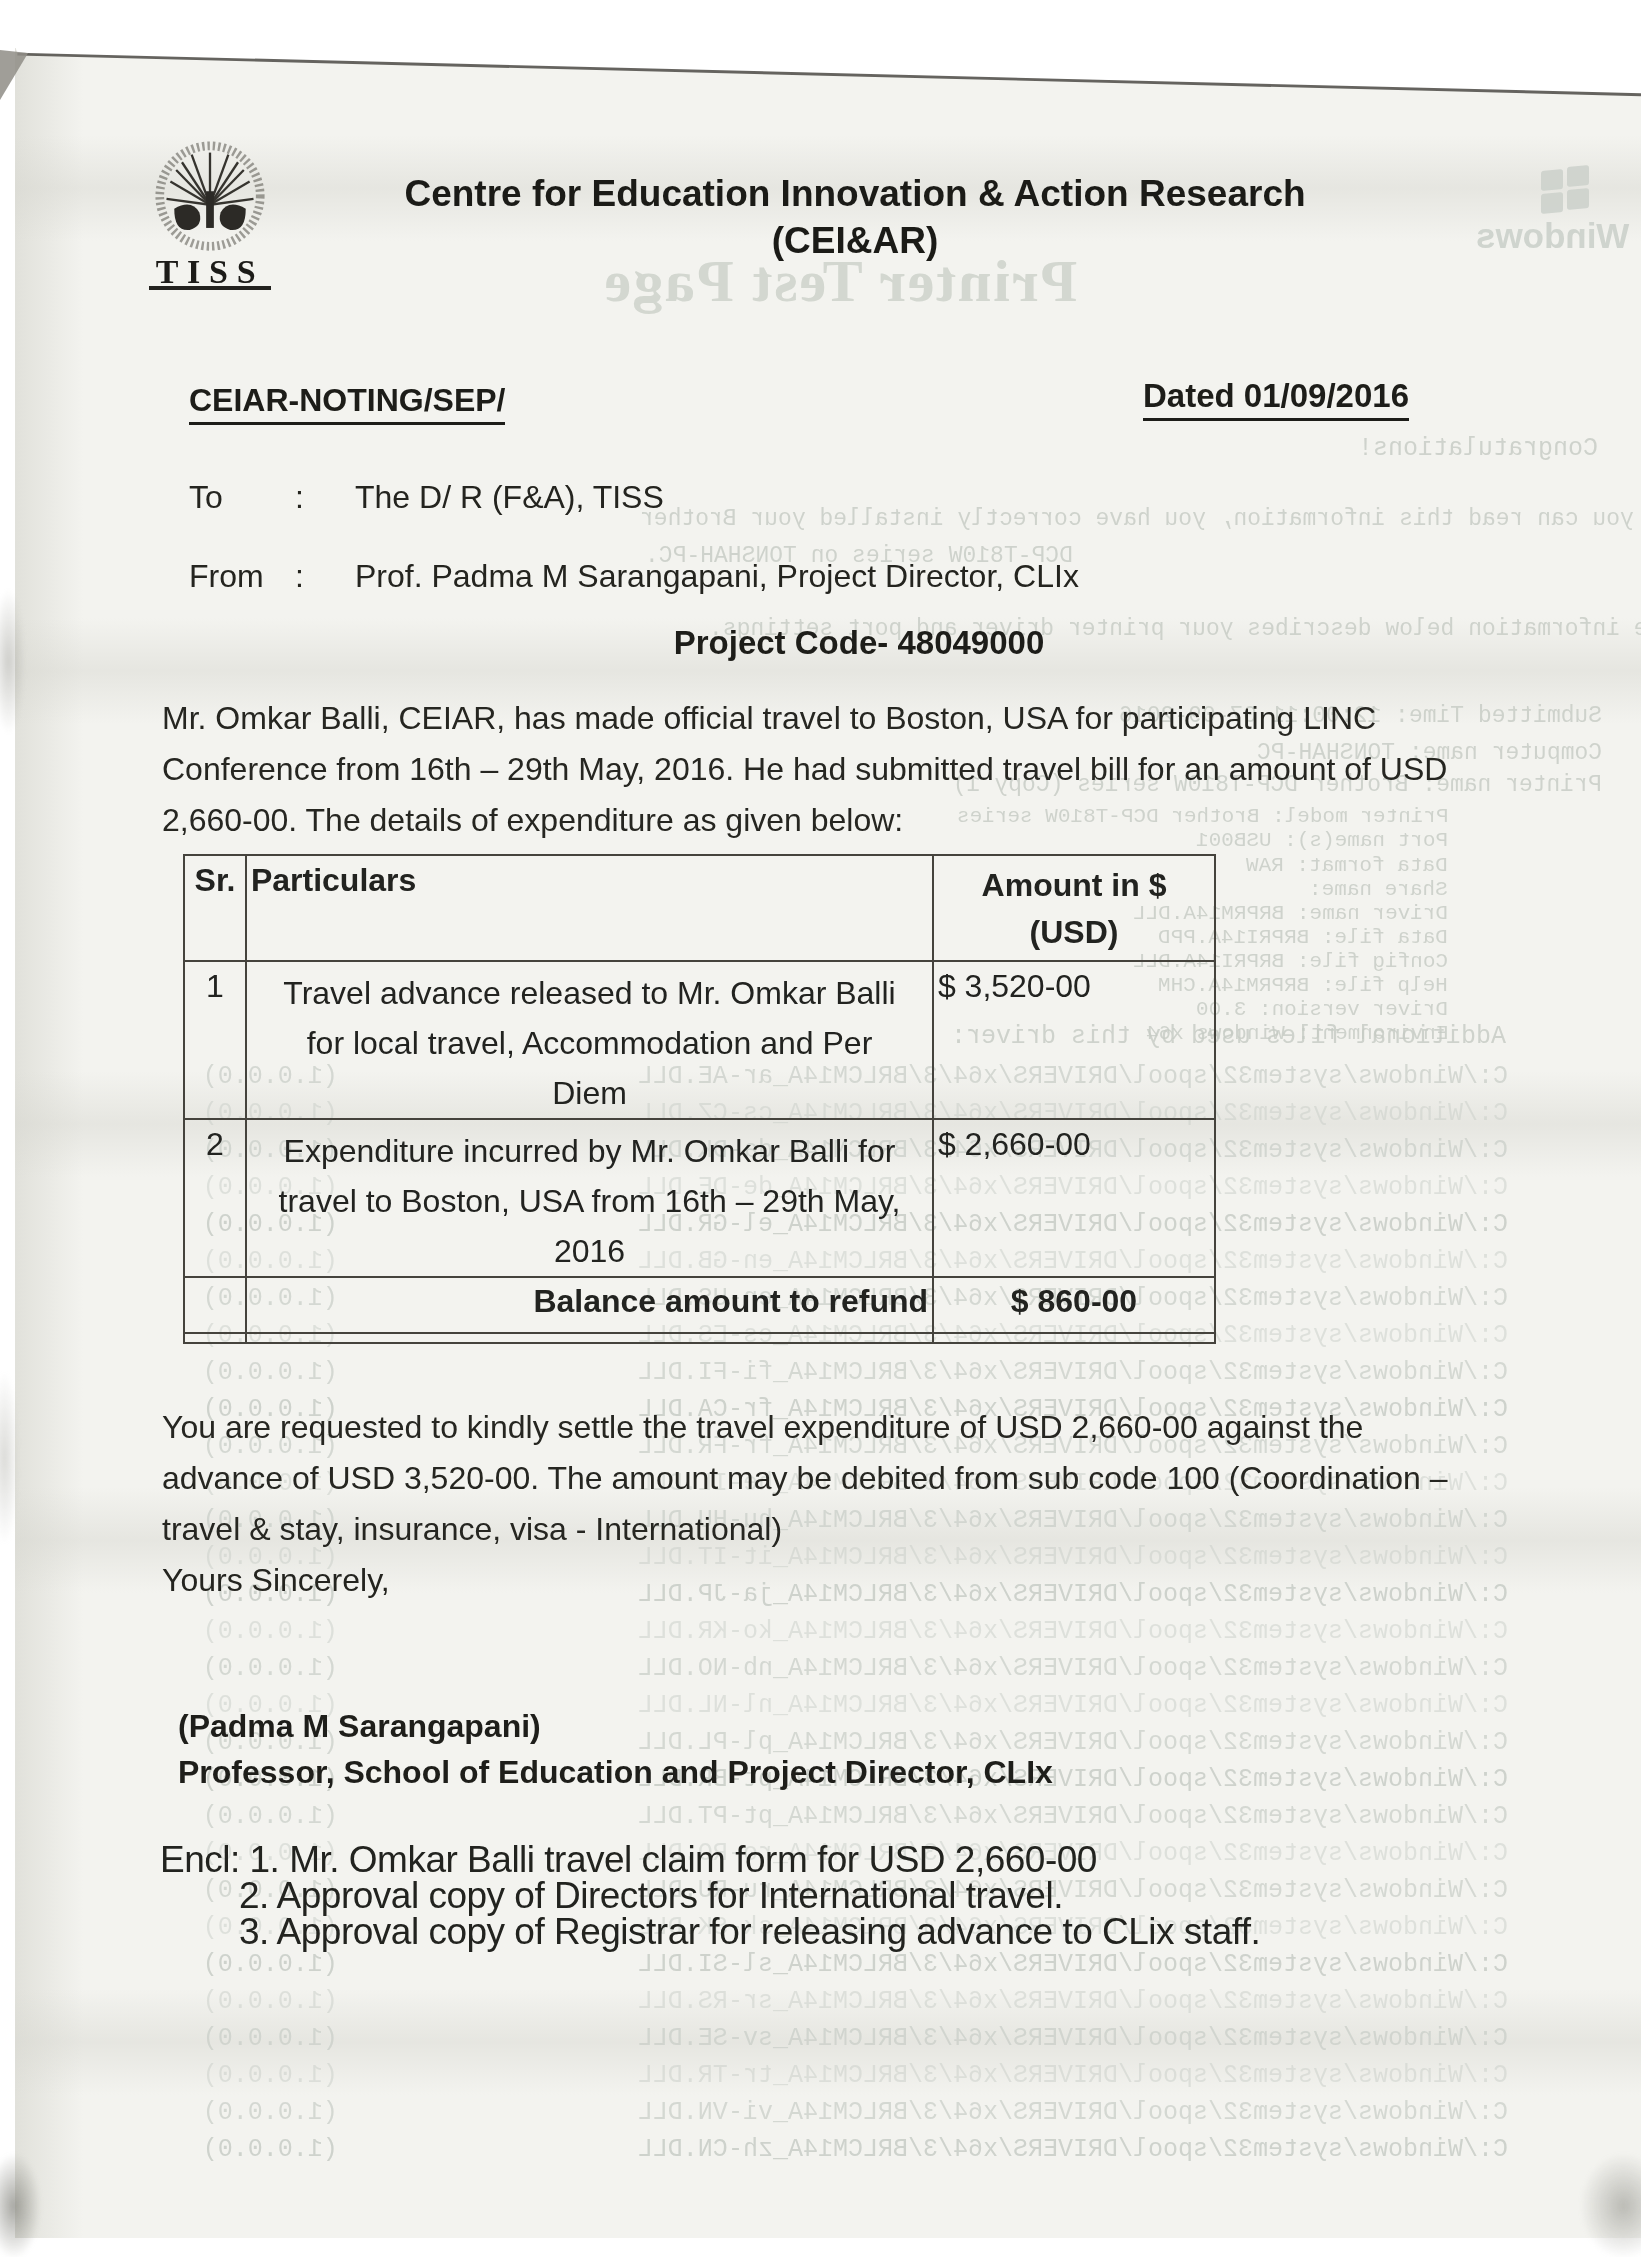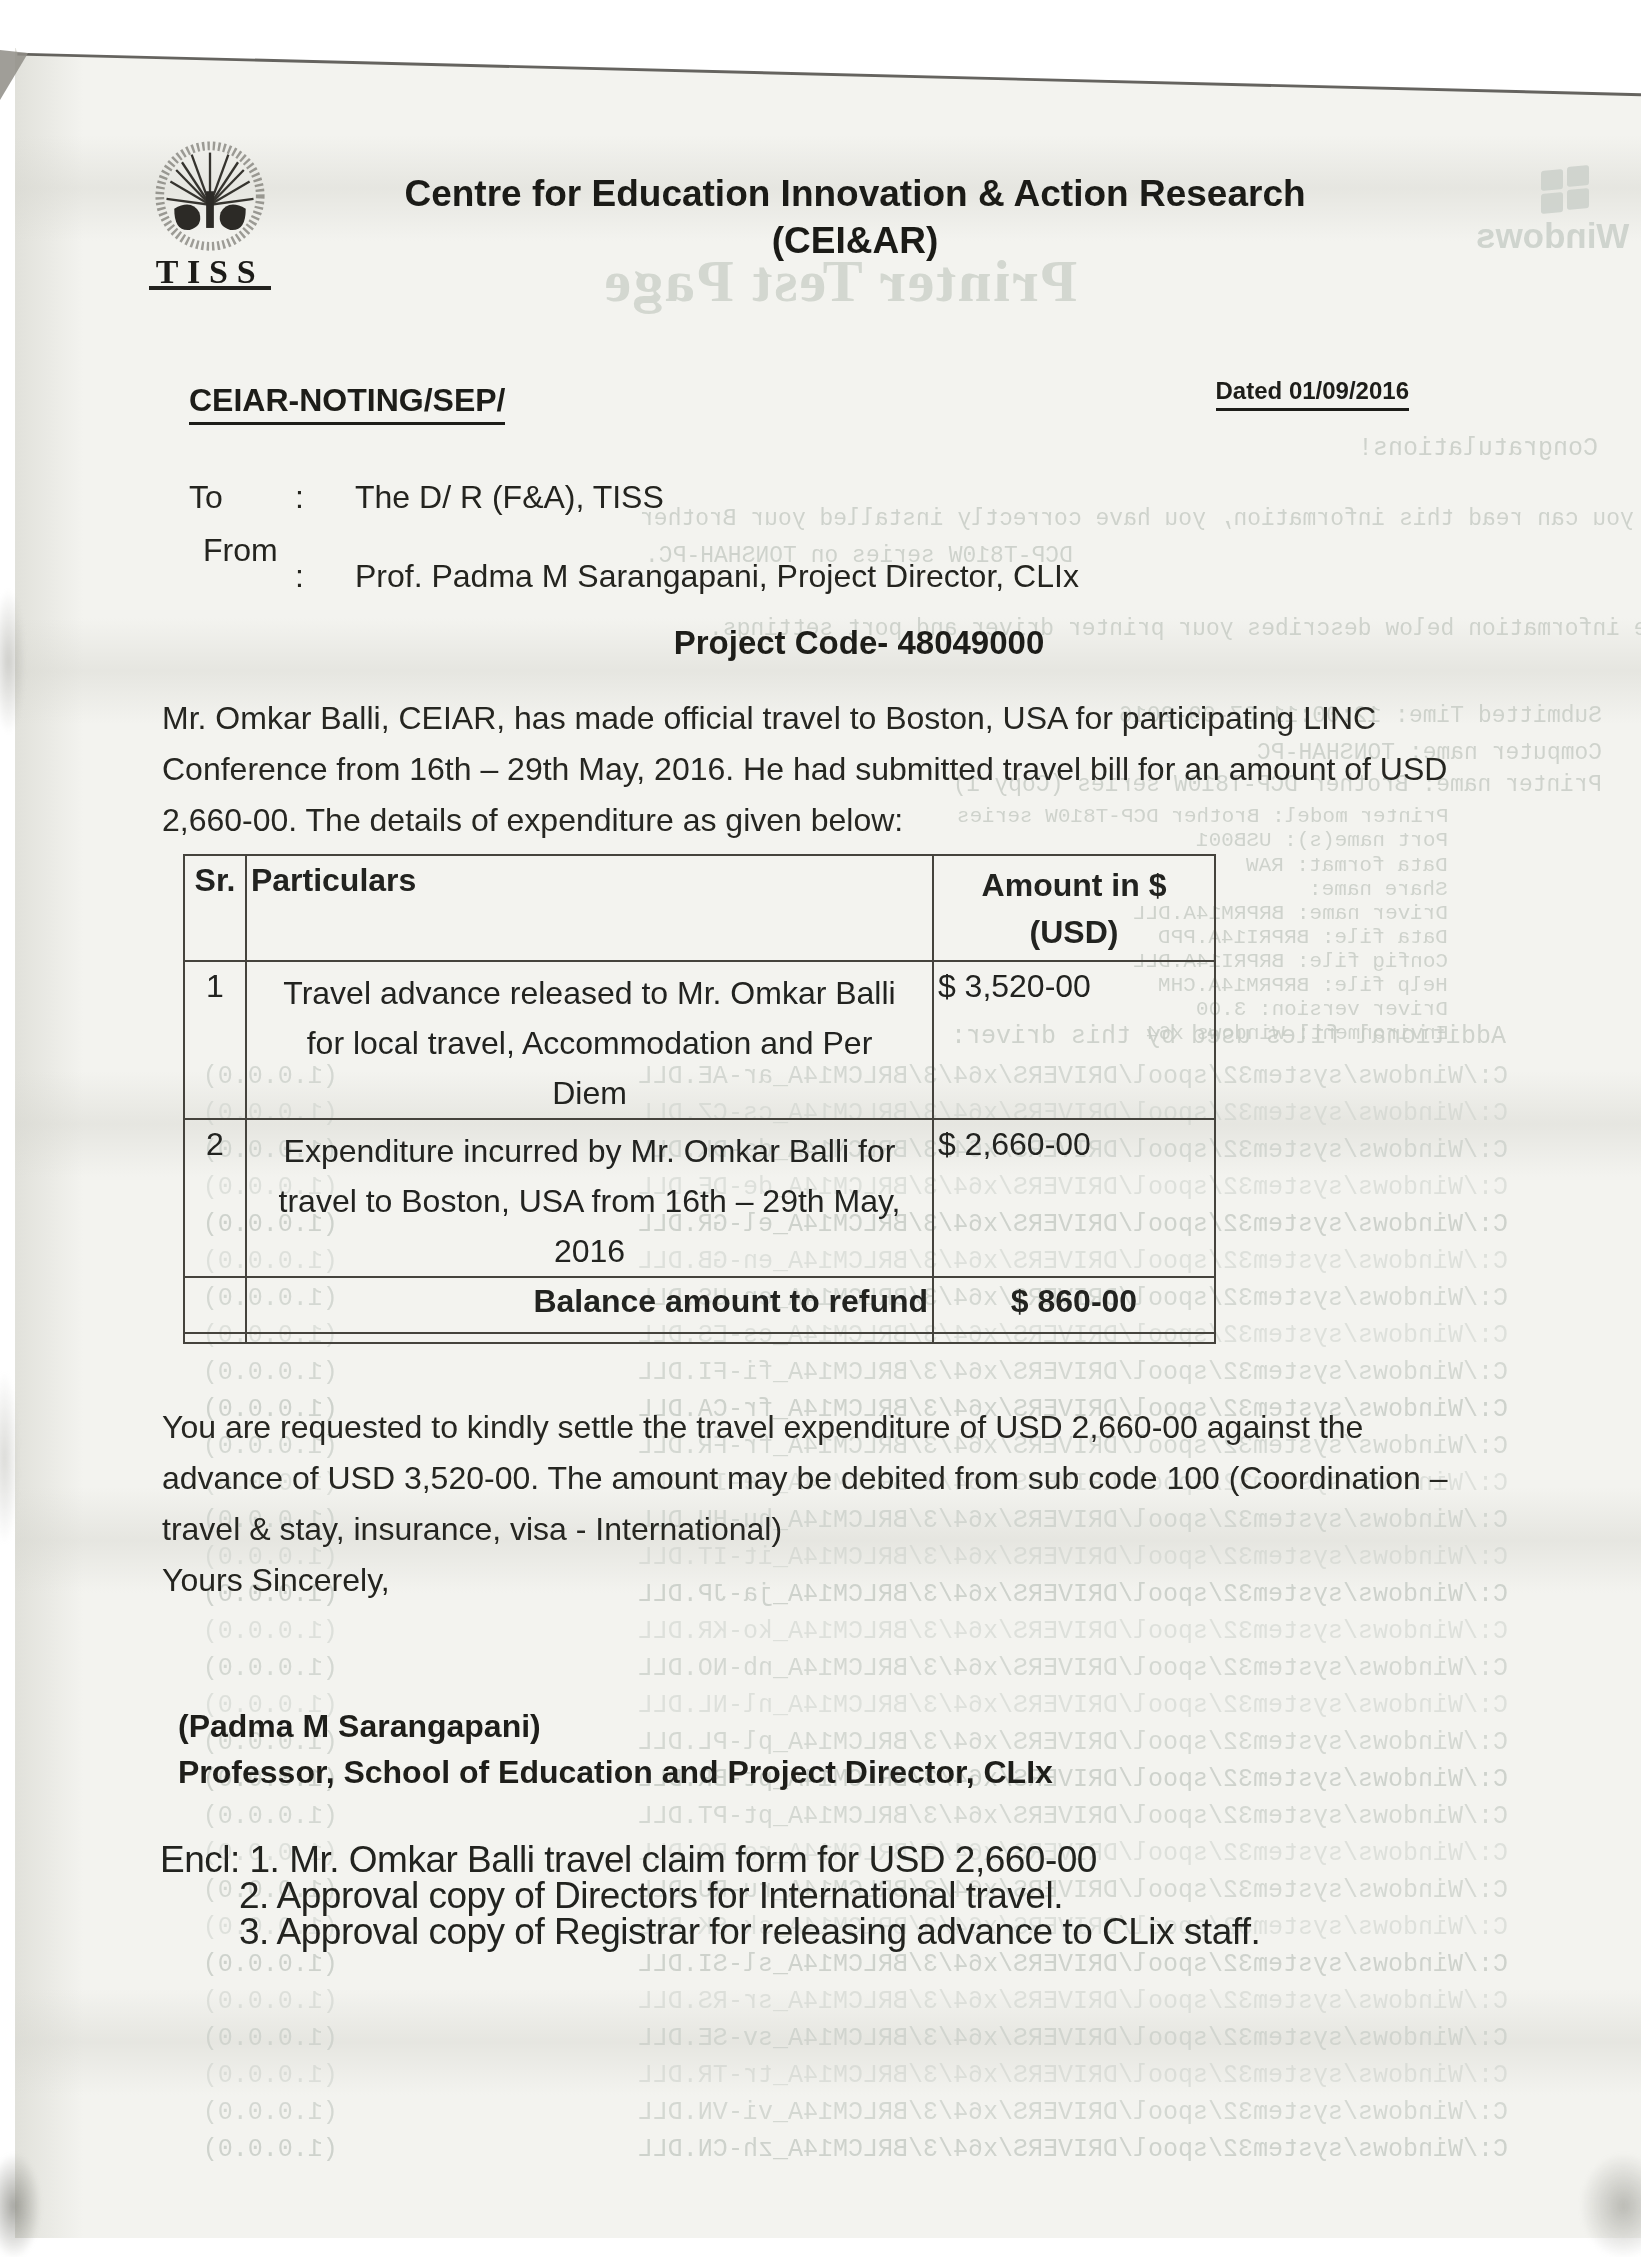--- a/index.html
+++ b/index.html
@@ -45,21 +45,21 @@
   .logo .tiss-word{position:absolute;left:0;top:112px;width:114px;text-align:center;
         font-family:"Liberation Serif",serif;font-weight:bold;font-size:34px;
         letter-spacing:8.7px;color:#1c1b18;}
   .logo .tiss-rule{position:absolute;left:-3.9px;top:145px;width:122px;height:3.9px;background:#23221f;}
 
   .org-title{position:absolute;left:324px;top:170px;width:1062px;text-align:center;
         font-weight:bold;font-size:37px;line-height:47px;color:#1b1b17;}
 
   .ref-line{position:absolute;left:189px;top:382px;font-weight:bold;font-size:32px;
         color:#1d1d19;border-bottom:3.9px solid #1d1d19;padding-bottom:2.9px;}
-  .date-line{position:absolute;right:232px;top:377px;font-weight:bold;font-size:24px;
+  .date-line{position:absolute;right:232px;top:377px;font-weight:bold;font-size:33px;
         color:#1d1d19;border-bottom:3.9px solid #1d1d19;padding-bottom:2.9px;}
 
   .addr-label{position:absolute;left:189px;font-size:32px;}
   .addr-colon{position:absolute;left:295px;font-size:32px;}
   .addr-value{position:absolute;left:355px;font-size:32px;}
   .project-code{position:absolute;left:328px;top:624px;width:1062px;text-align:center;
         font-weight:bold;font-size:33px;color:#1d1d19;}
 
   .para{position:absolute;left:162px;font-size:32px;line-height:51px;color:#262621;}
   .para div{white-space:pre;}
@@ -198,21 +198,21 @@
       <div>Centre for Education Innovation &amp; Action Research</div>
       <div>(CEI&amp;AR)</div>
     </div>
 
     <div class="ref-line">CEIAR-NOTING/SEP/</div>
     <div class="date-line">Dated 01/09/2016</div>
 
     <div class="addr-label" style="top:479px;">To</div>
     <div class="addr-colon" style="top:479px;">:</div>
     <div class="addr-value" style="top:479px;">The D/ R (F&amp;A), TISS</div>
-    <div class="addr-label" style="top:532px;margin-left:14px;">From</div>
+    <div class="addr-label" style="top:558px;">From</div>
     <div class="addr-colon" style="top:558px;">:</div>
     <div class="addr-value" style="top:558px;">Prof. Padma M Sarangapani, Project Director, CLIx</div>
 
     <div class="project-code">Project Code- 48049000</div>
 
     <div class="para" style="top:693px;">
         <div>Mr. Omkar Balli, CEIAR, has made official travel to Boston, USA for participating LINC</div>
         <div>Conference from 16th – 29th May, 2016. He had submitted travel bill for an amount of USD</div>
         <div>2,660-00. The details of expenditure as given below:</div>
       </div>

